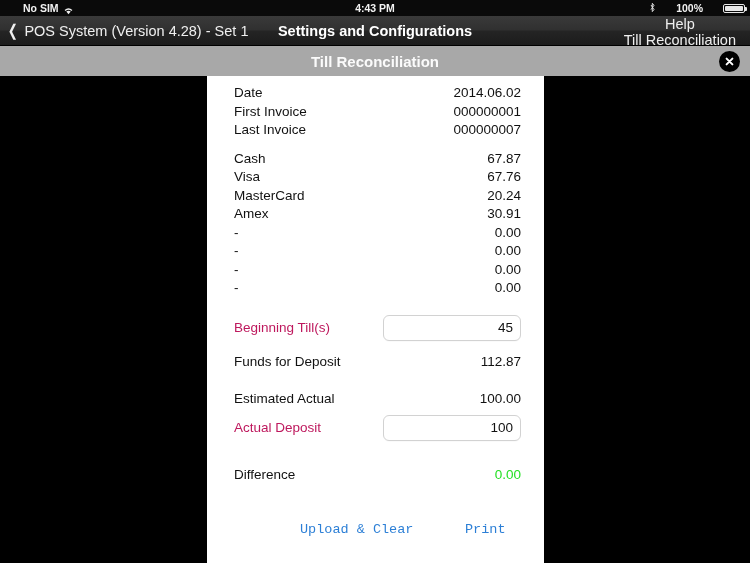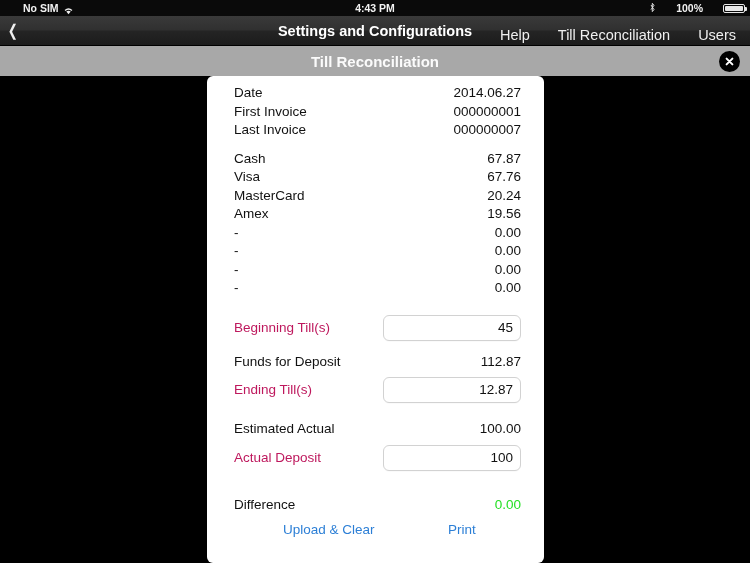--- a/index.html
+++ b/index.html
@@ -40,21 +40,21 @@
     position:absolute; left:6px; top:0; height:30px; display:flex; align-items:center;
     gap:5px; font-size:14.5px; color:#efefef; cursor:pointer;
   }
   .chev{ font-size:16px; line-height:1; font-weight:normal; display:inline-block;
          transform:scaleX(0.75); }
   .nav-title{
     position:absolute; left:0; top:0; width:750px; height:30px;
     display:flex; align-items:center; justify-content:center;
     font-size:14.5px; font-weight:bold; color:#fff;
   }
-  .nav-right{ position:absolute; right:0; top:0; height:38px; display:flex; align-items:center; }
+  .nav-right{ position:absolute; right:0; top:0; height:38px; display:flex; align-items:center;flex-direction:column; }
   .nav-item{ font-size:14.5px; color:#efefef; cursor:pointer; padding:0 14px; }
 
   
   .modalbar{
     position:absolute; left:0; top:46px; width:750px; height:30px;
     background:#a8a8a8;
   }
   .modal-title{
     position:absolute; left:0; top:0; width:750px; height:30px;
     display:flex; align-items:center; justify-content:center;
@@ -64,21 +64,20 @@
     position:absolute; right:10px; top:5px; width:21px; height:21px;
     border-radius:50%; background:#000;
     display:flex; align-items:center; justify-content:center; cursor:pointer;
   }
   .close-btn svg{ display:block; }
 
   
   .panel{
     position:absolute; left:207px; top:76px; width:337px; height:487px;
     background:#fff;
-    border-radius:6px;
   }
   .rows{ position:absolute; left:27px; top:8px; width:287px; }
 
   .row{ position:relative; height:18.5px; }
   .row .lbl{
     position:absolute; left:0; top:0; font-size:13.5px; color:#111; line-height:18.5px;
     white-space:nowrap;
   }
   .row .val{
     position:absolute; right:0; top:0; font-size:13.5px; color:#111; line-height:18.5px;
@@ -97,21 +96,21 @@
   .fieldbox{
     position:absolute; right:0; top:2px; width:138px; height:26px;
     border:1px solid #d2d2d2; border-radius:6px; background:#fff;
     box-shadow:0 1px 0 rgba(0,0,0,0.02);
   }
   .fieldbox .fv{
     position:absolute; right:7px; top:0; line-height:24px; font-size:13.5px; color:#111;
   }
 
   
-  .btnrow{ position:absolute; left:27px; top:443px; width:287px; height:22px; }
+  .btnrow{ position:absolute; left:44px; top:443px; width:287px; height:22px;font-family:Liberation Mono, monospace; }
   .linkbtn{
     position:absolute; top:0; font-size:13.5px; color:#2c7fd6; cursor:pointer;
     line-height:22px; white-space:nowrap;
   }
   .btn-upload{ left:49px; }
   .btn-print{ left:214px; }
 </style>
 </head>
 <body>
 
@@ -137,20 +136,21 @@
       <span>100%</span>
       <span class="batt">
           <i></i>
         </span>
     </div>
   </div>
 
   <div class="navbar">
     <div class="nav-back">
       <span class="chev">❮</span>
+      <span>POS System (Version 4.28) - Set 1</span>
     </div>
     <div class="nav-title">Settings and Configurations</div>
     <div class="nav-right">
       <span class="nav-item">Help</span>
       <span class="nav-item">Till Reconciliation</span>
       <span class="nav-item">Users</span>
     </div>
   </div>
 
   <div class="modalbar">
@@ -160,21 +160,21 @@
         <path d="M2.6 2.6 L8.4 8.4 M8.4 2.6 L2.6 8.4" stroke="#fff" stroke-width="2" stroke-linecap="round"></path>
       </svg>
     </div>
   </div>
 
   <div class="panel">
     <div class="rows">
 
       <div class="row">
         <span class="lbl">Date</span>
-        <span class="val">2014.06.27</span>
+        <span class="val">2014.06.02</span>
       </div>
       <div class="row">
         <span class="lbl">First Invoice</span>
         <span class="val">000000001</span>
       </div>
       <div class="row">
         <span class="lbl">Last Invoice</span>
         <span class="val">000000007</span>
       </div>
 
@@ -187,21 +187,21 @@
       <div class="row">
         <span class="lbl">Visa</span>
         <span class="val">67.76</span>
       </div>
       <div class="row">
         <span class="lbl">MasterCard</span>
         <span class="val">20.24</span>
       </div>
       <div class="row">
         <span class="lbl">Amex</span>
-        <span class="val">19.56</span>
+        <span class="val">30.91</span>
       </div>
       <div class="row">
         <span class="lbl">-</span>
         <span class="val">0.00</span>
       </div>
       <div class="row">
         <span class="lbl">-</span>
         <span class="val">0.00</span>
       </div>
       <div class="row">
@@ -224,26 +224,20 @@
 
       <div class="gap"></div>
 
       <div class="row">
         <span class="lbl">Funds for Deposit</span>
         <span class="val">112.87</span>
       </div>
 
       <div style="height:4px"></div>
 
-      <div class="fieldrow">
-        <span class="lbl">Ending Till(s)</span>
-        <div class="fieldbox">
-          <span class="fv">12.87</span>
-        </div>
-      </div>
 
       <div class="gap-lg"></div>
 
       <div class="row">
         <span class="lbl">Estimated Actual</span>
         <span class="val">100.00</span>
       </div>
 
       <div style="height:4px"></div>
 

